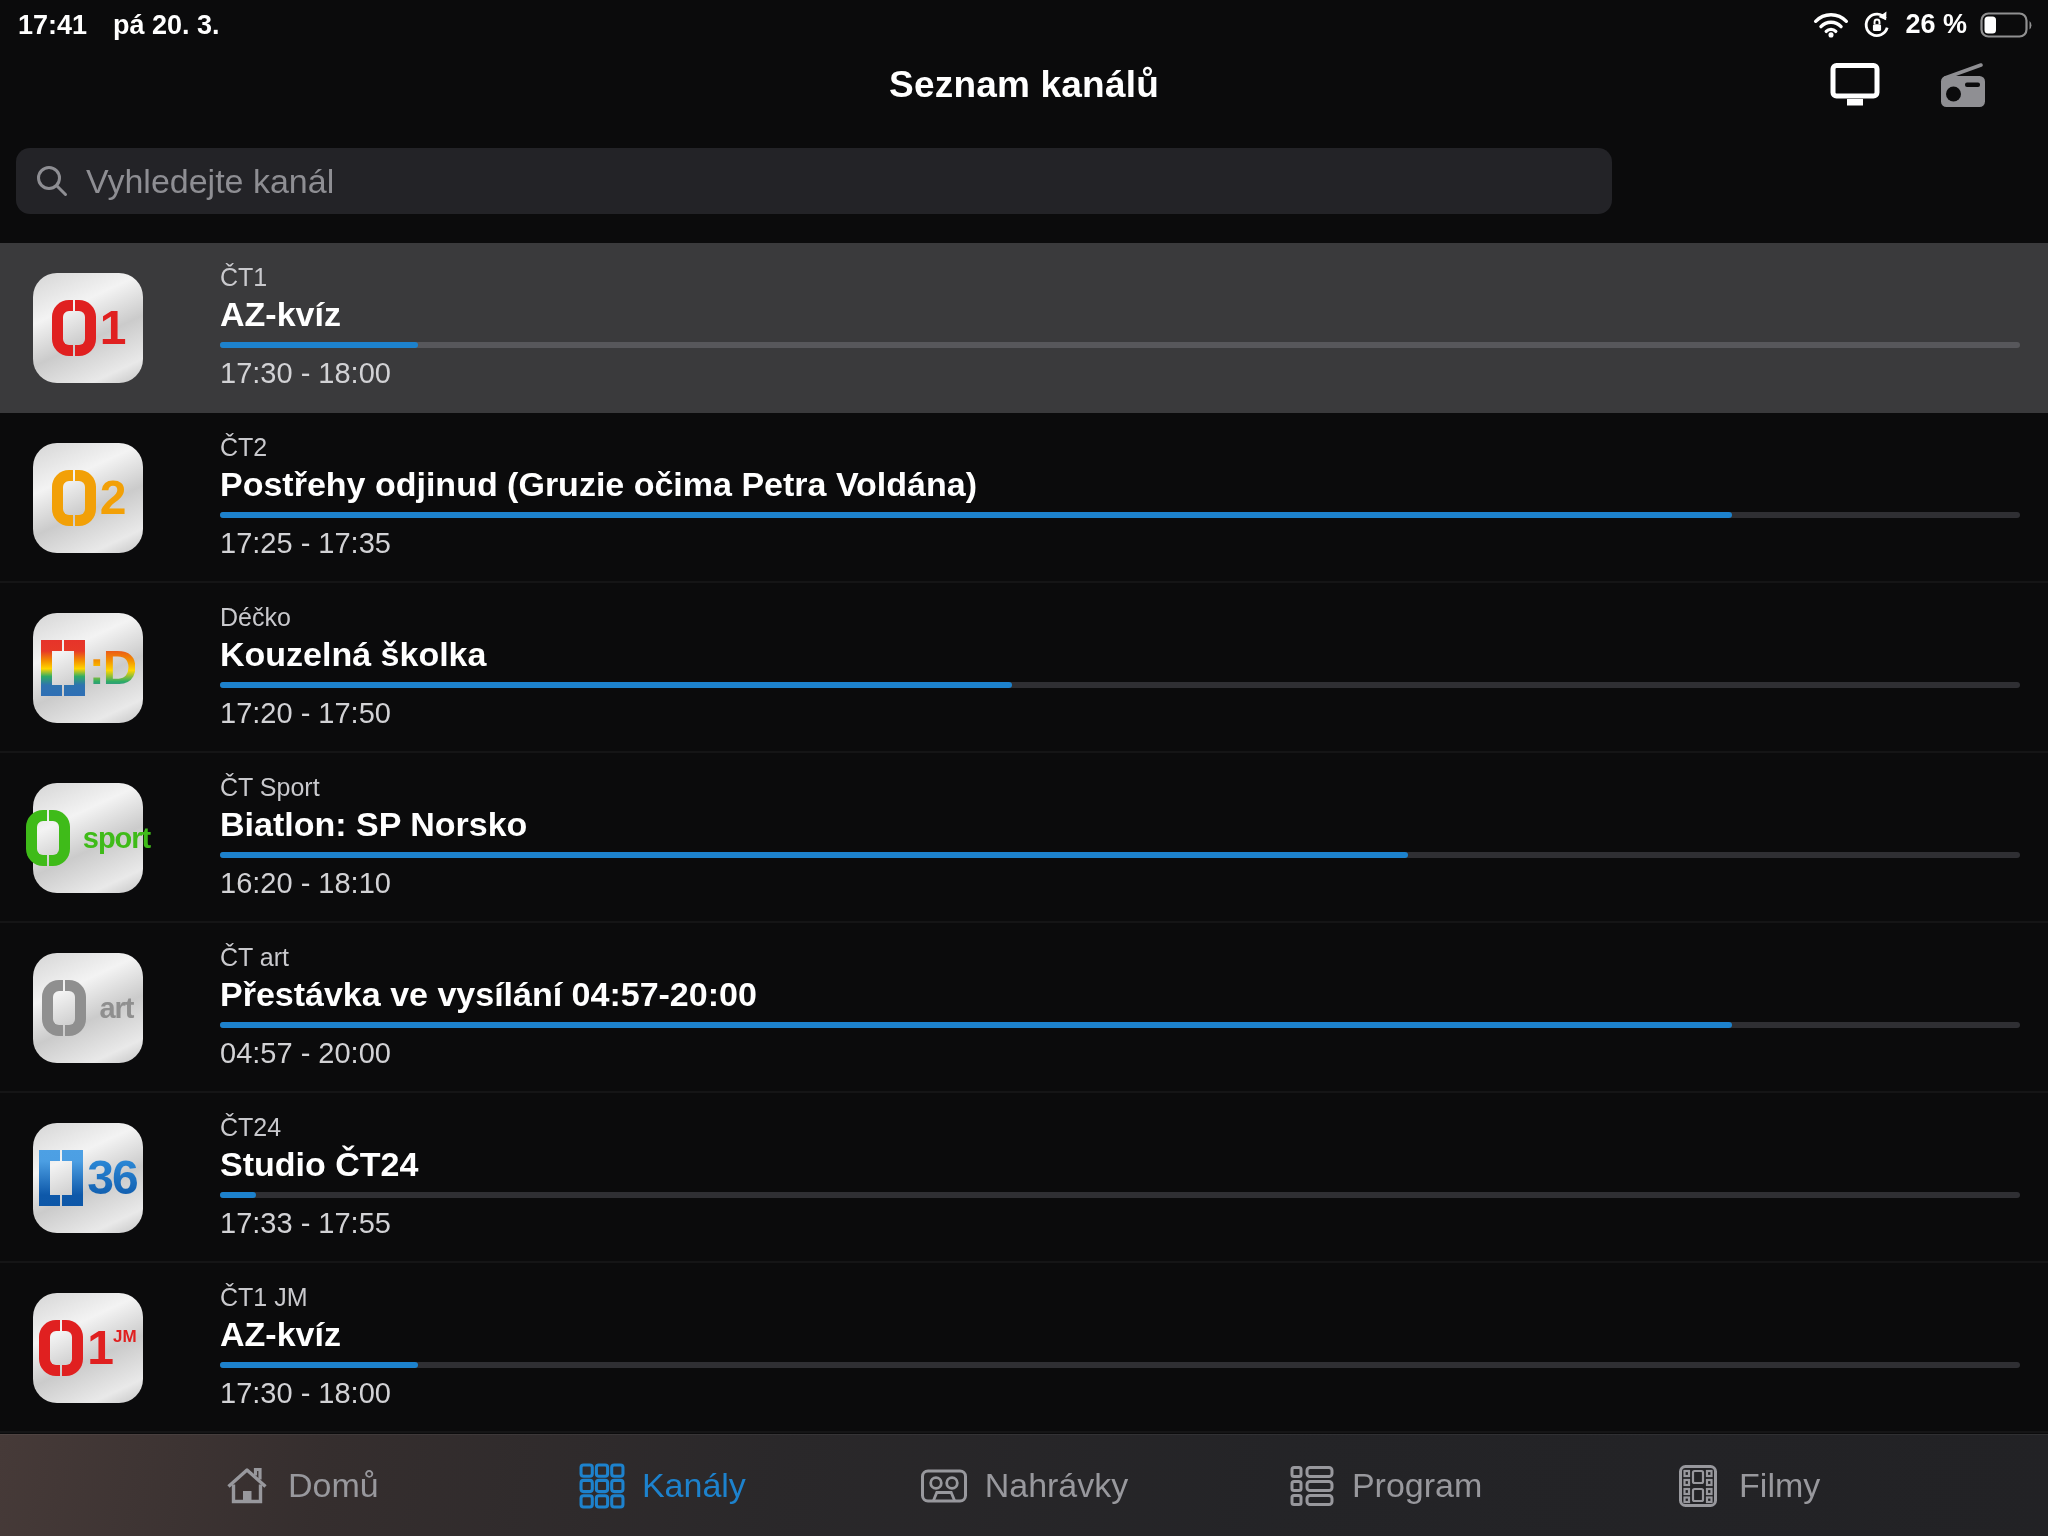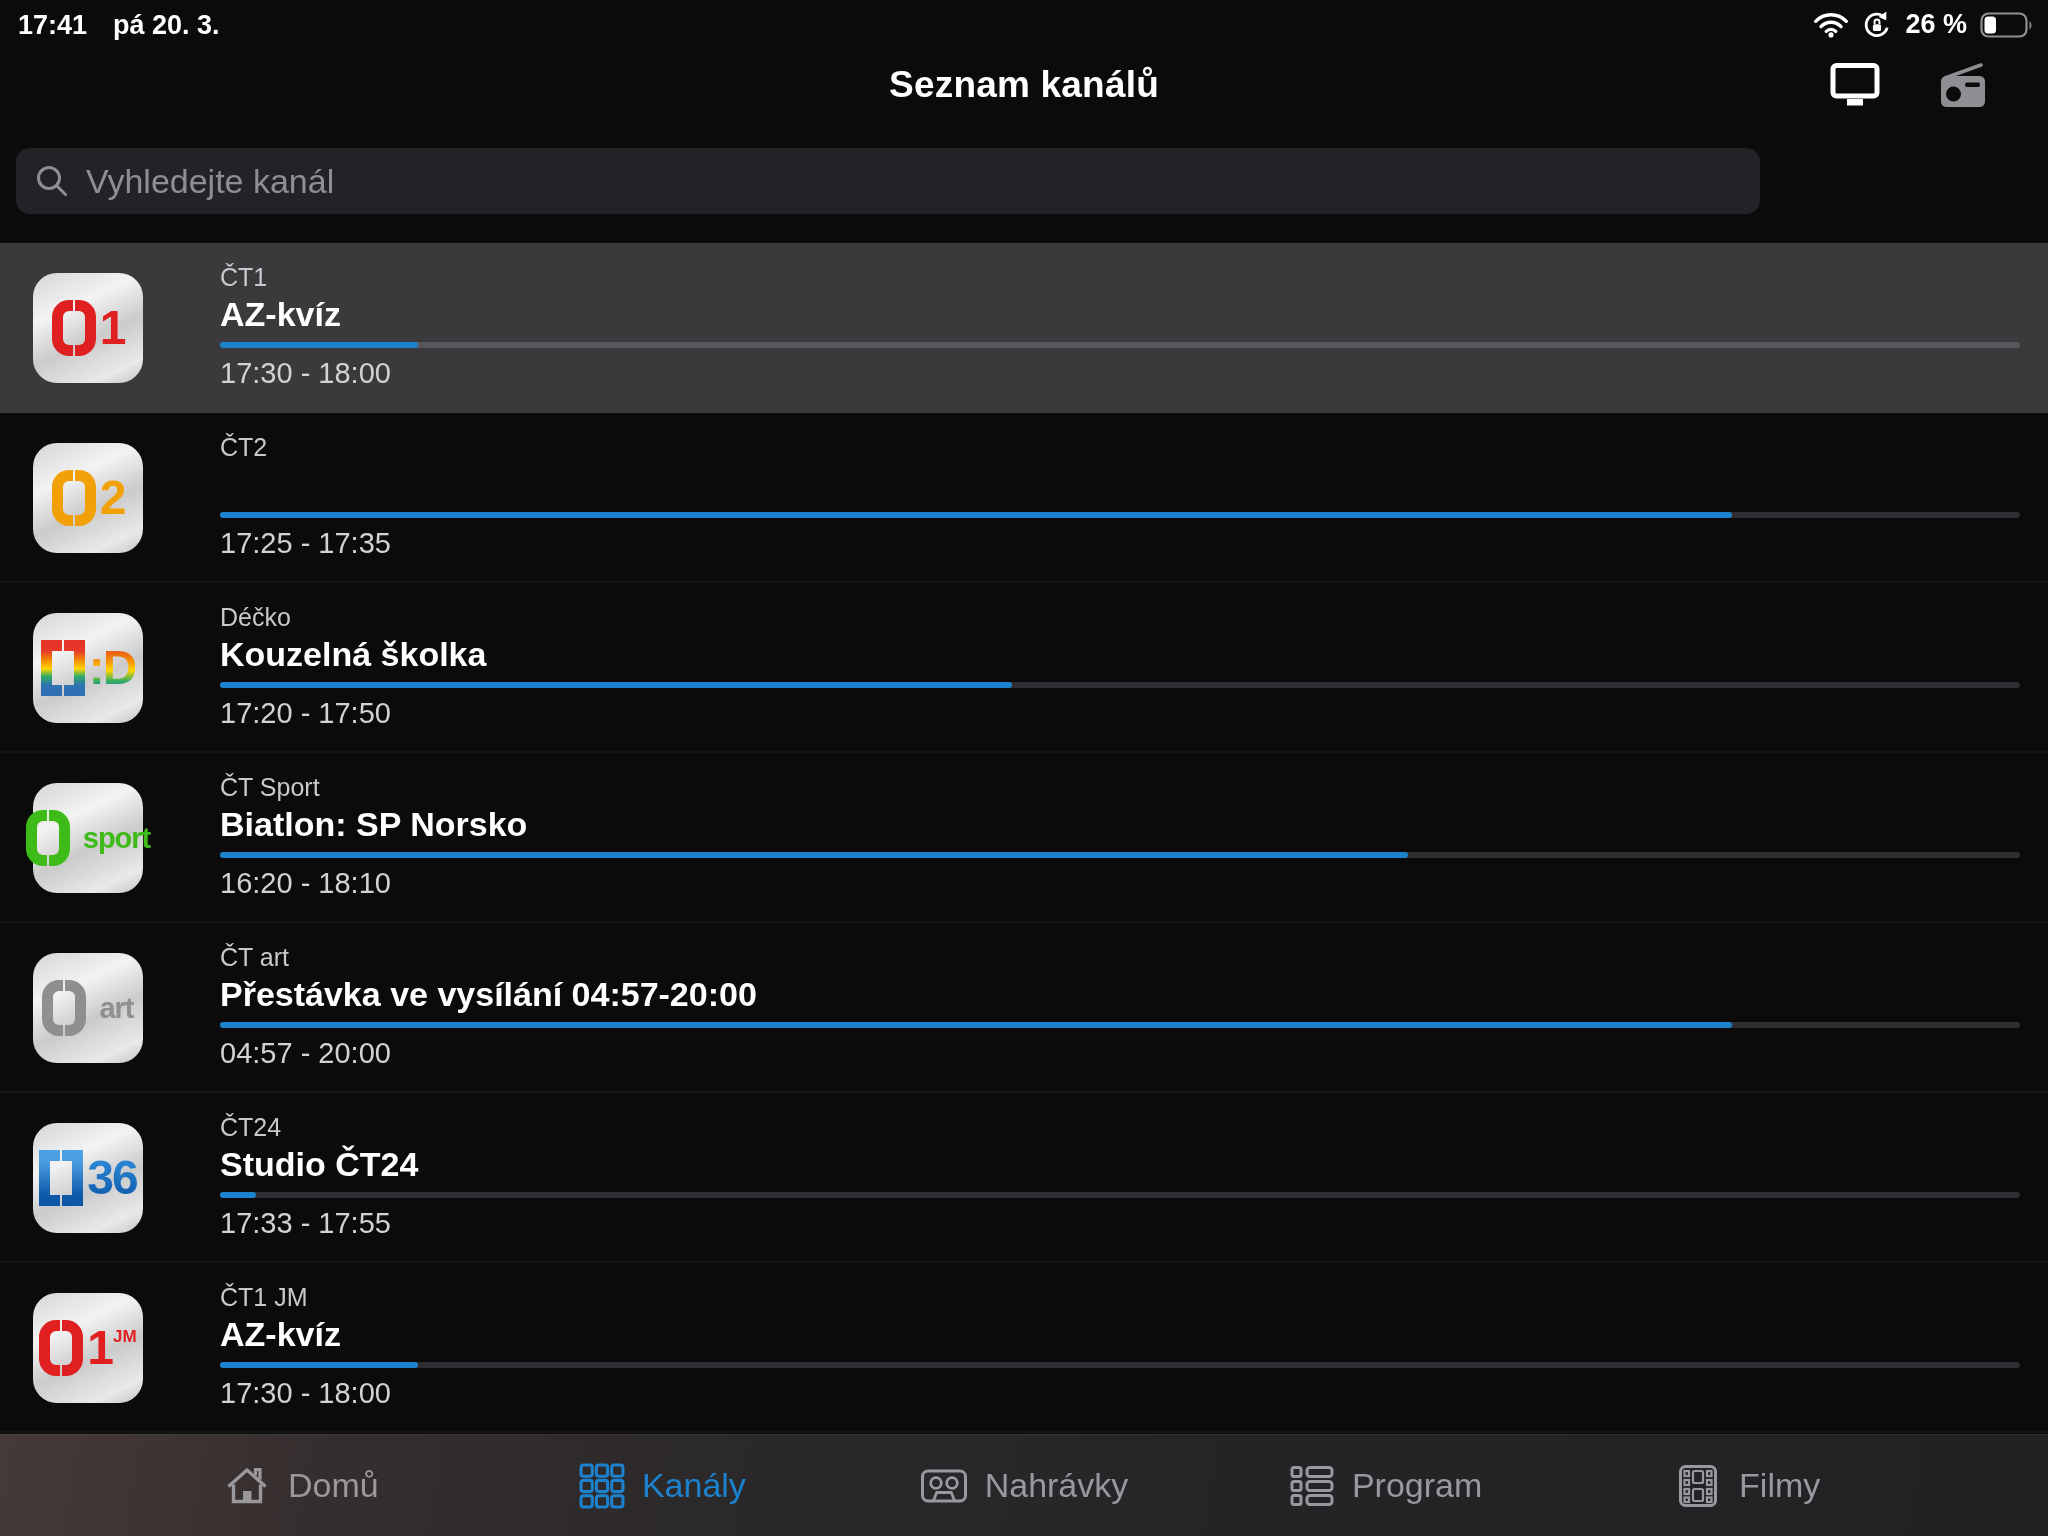--- a/index.html
+++ b/index.html
@@ -15,21 +15,21 @@
   .status-right{position:absolute;top:9px;right:12px;display:flex;align-items:center;gap:13px;
     font-size:27px;font-weight:600;color:#fff;}
   .status-right svg{display:block;}
   
   .page-title{position:absolute;top:64px;left:0;width:100%;text-align:center;
     font-size:37px;font-weight:700;letter-spacing:.2px;}
   .hdr-btn{position:absolute;background:none;border:none;padding:0;cursor:pointer;}
   .hdr-btn.tv{top:62px;left:1830px;}
   .hdr-btn.radio{top:62px;left:1938px;}
   
-  .search-wrap{position:absolute;top:148px;left:16px;width:1744px;height:66px;
+  .search-wrap{position:absolute;top:148px;left:16px;width:1596px;height:66px;
     background:#232327;border-radius:14px;display:flex;align-items:center;gap:14px;
     padding:4px 18px;box-sizing:border-box;}
   .search-wrap input{flex:1;background:transparent;border:none;outline:none;
     font-size:34px;color:#fff;font-family:inherit;}
   .search-wrap input::placeholder{color:#8e8e93;}
   
   .list{position:absolute;top:243px;left:0;width:100%;}
   .row{position:relative;height:170px;box-shadow:inset 0 -2px 0 rgba(255,255,255,0.045);cursor:pointer;}
   .row.active{background:#3a3a3c;box-shadow:none;}
   .logo-card{position:absolute;left:33px;top:30px;width:110px;height:110px;border-radius:24px;
@@ -144,20 +144,21 @@
       <div class="logo-card">
         <div class="logo-mark" style="color: rgb(242, 160, 7);">
           <span class="brk brk-l"></span>
           <span class="brk brk-r"></span>
           <span class="logo-txt">2</span>
 
         </div>
       </div>
       <div class="row-body">
         <div class="ch-name">ČT2</div>
+        <div class="ch-title">Postřehy odjinud (Gruzie očima Petra Voldána)</div>
         <div class="progress">
           <div class="progress-fill" style="width: 84%;"></div>
         </div>
         <div class="ch-time">17:25 - 17:35</div>
       </div>
     </div>
       <div class="row">
       <div class="logo-card">
         <div class="logo-mark g-rainbow">
           <span class="brk brk-l"></span>

